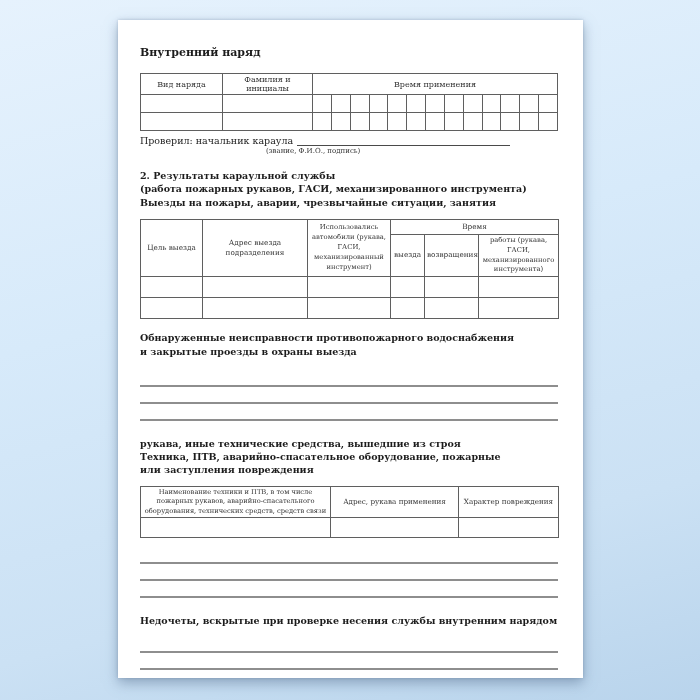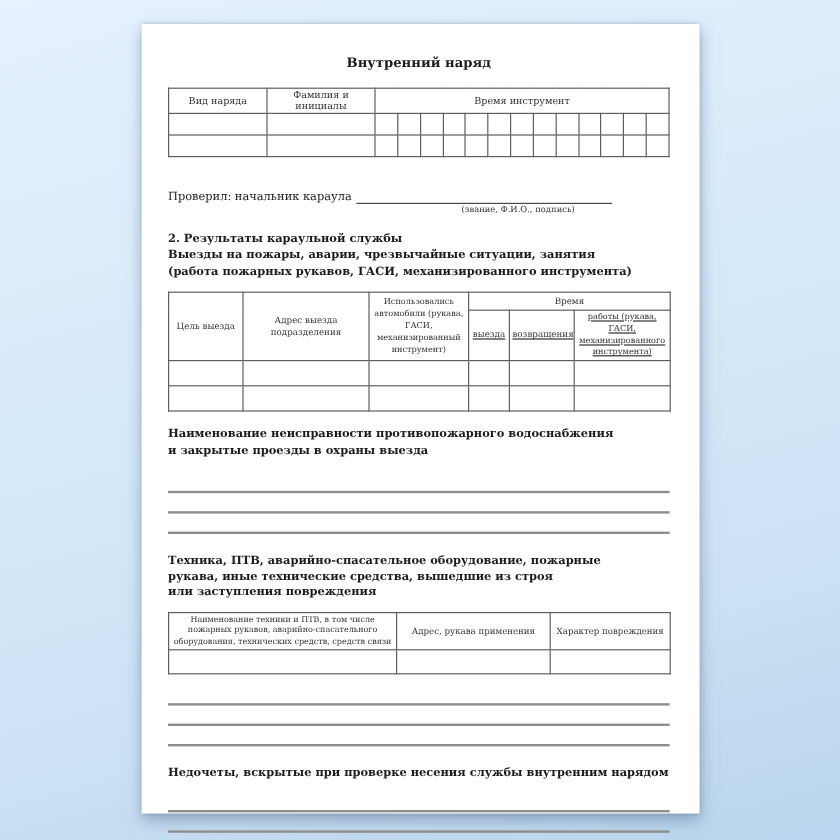--- a/index.html
+++ b/index.html
@@ -14,21 +14,20 @@
   .page {
     position: absolute;
     left: 118px; top: 20px;
     width: 465px; height: 658px;
     background: #ffffff;
     box-shadow: 0 5px 12px rgba(92, 118, 150, 0.55), 0 0 3px rgba(92, 118, 150, 0.35);
     padding: 0 25px 0 22px;
   }
   .doc-title {
     margin-top: 26px;
-    text-align: center;
     font-size: 11px;
     font-weight: bold;
     color: #1c1c1c;
   }
   table {
     border-collapse: collapse;
     table-layout: fixed;
     width: 418px;
   }
   th, td {
@@ -41,21 +40,21 @@
     overflow: hidden;
   }
   
   .t1 { margin-top: 14px; padding-left: 40px; }
   .t1 th { height: 18px; font-size: 8px; }
   .t1 td { height: 18px; }
   
   .t2 { margin-top: 10px; }
   .t2 th { font-size: 7.3px; line-height: 1.45; }
   .t2 .group-hd { height: 15px; }
-  .t2 .sub-hd th { height: 40px; text-decoration: underline; }
+  .t2 .sub-hd th { height: 40px; }
   .t2 td { height: 21px; }
   .t2 .fine { font-size: 6.8px; }
   
   .t3 { margin-top: 9px; padding-left: 11px; }
   .t3 th { height: 30px; font-size: 7.2px; line-height: 1.4; }
   .t3 .fine { font-size: 6.7px; }
   .t3 td { height: 20px; }
   
   .heading {
     text-align: left;
@@ -64,38 +63,38 @@
     line-height: 1.4;
     color: #1c1c1c;
   }
   .sec2 { margin-top: 14px; }
   .faults { margin-top: 12px; }
   .equipment { margin-top: 16px; }
   .incidents { margin-top: 17px; }
   .shortcomings { margin-top: 16px; }
   
   .check-line {
-    margin-top: 28px;
+    margin-top: 4px;
     display: flex;
     align-items: flex-end;
     font-size: 9.5px;
     color: #222;
   }
   .sig-underline {
     flex: 0 0 213px;
     margin-left: 4px;
     border-bottom: 1px solid #4a4a4a;
     height: 10px;
   }
   .sig-caption {
     font-size: 7px;
     color: #333;
     width: 213px;
     margin-left: 126px;
-    text-align: right;
+    text-align: left;
     margin-top: 1px;
   }
   
   .writeline {
     height: 17px;
     border-bottom: 2px solid #8e8e8e;
   }
 </style>
 </head>
 <body>
@@ -119,21 +118,21 @@
         <col>
         <col>
         <col>
         <col>
         <col>
     </colgroup>
     <tbody>
         <tr>
       <th>Вид наряда</th>
       <th>Фамилия и инициалы</th>
-      <th colspan="13">Время инструмент</th>
+      <th colspan="13">Время применения</th>
     </tr>
     <tr>
       <td></td>
           <td></td>
       <td></td>
           <td></td>
           <td></td>
           <td></td>
           <td></td>
           <td></td>
@@ -166,22 +165,22 @@
     </table>
 
   <div class="check-line">
     <span>Проверил: начальник караула</span>
     <span class="sig-underline"></span>
   </div>
   <div class="sig-caption">(звание, Ф.И.О., подпись)</div>
 
   <div class="heading sec2">
     <div>2. Результаты караульной службы</div>
+    <div>(работа пожарных рукавов, ГАСИ, механизированного инструмента)</div>
     <div>Выезды на пожары, аварии, чрезвычайные ситуации, занятия</div>
-    <div>(работа пожарных рукавов, ГАСИ, механизированного инструмента)</div>
   </div>
 
   <table class="t2">
     <colgroup>
       <col style="width:62px">
         <col style="width:105px">
         <col style="width:83px">
       <col style="width:34px">
         <col style="width:54px">
         <col style="width:80px">
@@ -211,30 +210,30 @@
           <td></td>
           <td></td>
           <td></td>
           <td></td>
           <td></td>
     </tr>
   </tbody>
     </table>
 
   <div class="heading faults">
-    <div>Наименование неисправности противопожарного водоснабжения</div>
+    <div>Обнаруженные неисправности противопожарного водоснабжения</div>
     <div>и закрытые проезды в охраны выезда</div>
   </div>
   <div class="writeline" style="margin-top:12px"></div>
   <div class="writeline"></div>
   <div class="writeline"></div>
 
   <div class="heading equipment">
+    <div>рукава, иные технические средства, вышедшие из строя</div>
     <div>Техника, ПТВ, аварийно-спасательное оборудование, пожарные</div>
-    <div>рукава, иные технические средства, вышедшие из строя</div>
     <div>или заступления повреждения</div>
   </div>
 
   <table class="t3">
     <colgroup>
       <col style="width:190px">
         <col style="width:128px">
         <col style="width:100px">
     </colgroup>
     <tbody>

